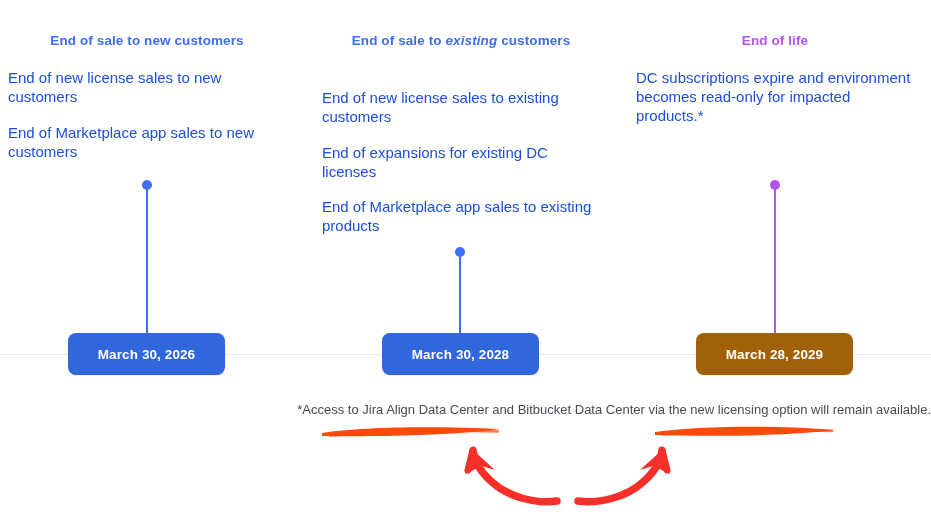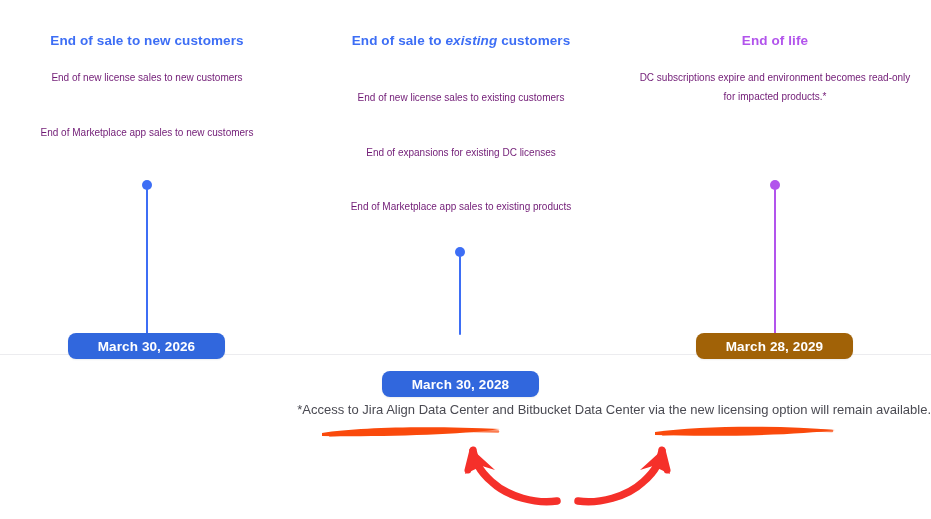--- a/index.html
+++ b/index.html
@@ -54,24 +54,24 @@
   .m-heading em {
     font-style: italic;
   }
   .heading-blue   { color: #3d6ef5; }
   .heading-purple { color: #b254ec; }
 
   .m-body {
     position: absolute;
     left: 0;
     width: 100%;
-    text-align: center;
-    font-size: 10px;
+    text-align: left;
+    font-size: 15px;
     line-height: 19px;
-    color: #701a75;
+    color: #1d4ed8;
   }
 
   
   .m1 .p0 { top: 68px; }
   .m1 .p1 { top: 123px; }
 
   .m2 .p0 { top: 88px; }
   .m2 .p1 { top: 143px; }
   .m2 .p2 { top: 197px; }
 
@@ -89,21 +89,21 @@
     height: 10px;
     border-radius: 50%;
   }
   .accent-blue   { background: #3d6ef5; }
   .accent-purple { background: #b254ec; }
 
   
   .badge {
     position: absolute;
     top: 333px;
-    height: 26px;
+    height: 42px;
     border-radius: 8px;
     display: flex;
     align-items: center;
     justify-content: center;
     color: #ffffff;
     font-size: 13.5px;
     font-weight: bold;
     letter-spacing: 0.1px;
     box-shadow: 0 1px 2px rgba(0,0,0,0.07);
   }
@@ -155,21 +155,21 @@
   <div class="milestone m2">
     <div class="m-heading heading-blue">
       <span>End of sale to </span><em>existing</em><span> customers</span>
     </div>
     <div class="m-body p1">End of expansions for existing DC licenses</div>
     <div class="m-body p0">End of new license sales to existing customers</div>
     <div class="m-body p2">End of Marketplace app sales to existing products</div>
   </div>
   <div class="dot accent-blue" style="left:455px; top:247px;"></div>
   <div class="stem accent-blue" style="left:459px; top:256px; height:79px;"></div>
-  <div class="badge badge-blue" style="left:382px; width:157px;margin-top:38px;">
+  <div class="badge badge-blue" style="left:382px; width:157px;">
     <span>March 30, 2028</span>
   </div>
 
   <div class="milestone m3">
     <div class="m-heading heading-purple">
       <span>End of life</span>
     </div>
     <div class="m-body p0">DC subscriptions expire and environment becomes read-only for impacted products.*</div>
   </div>
   <div class="dot accent-purple" style="left:770px; top:180px;"></div>

